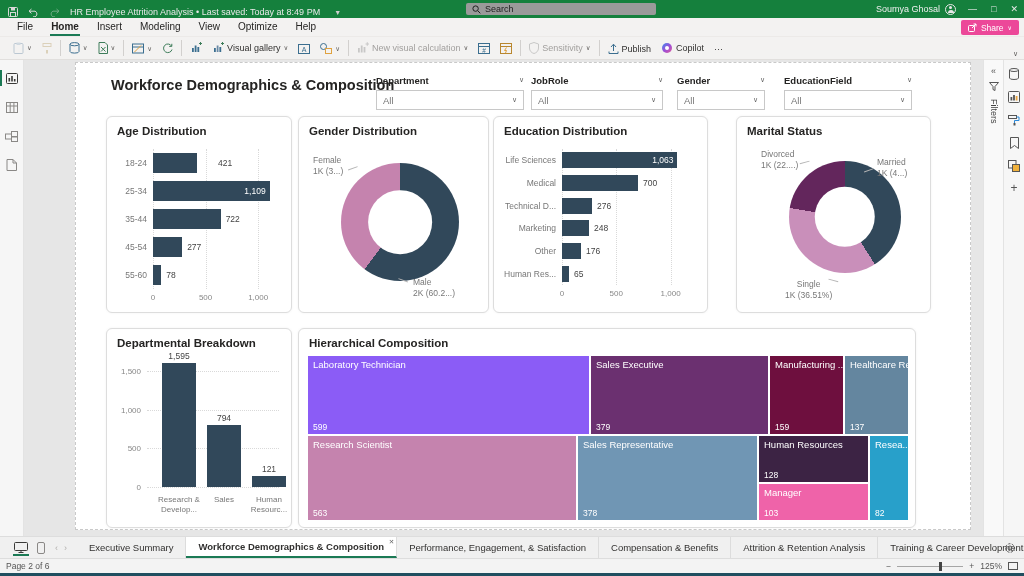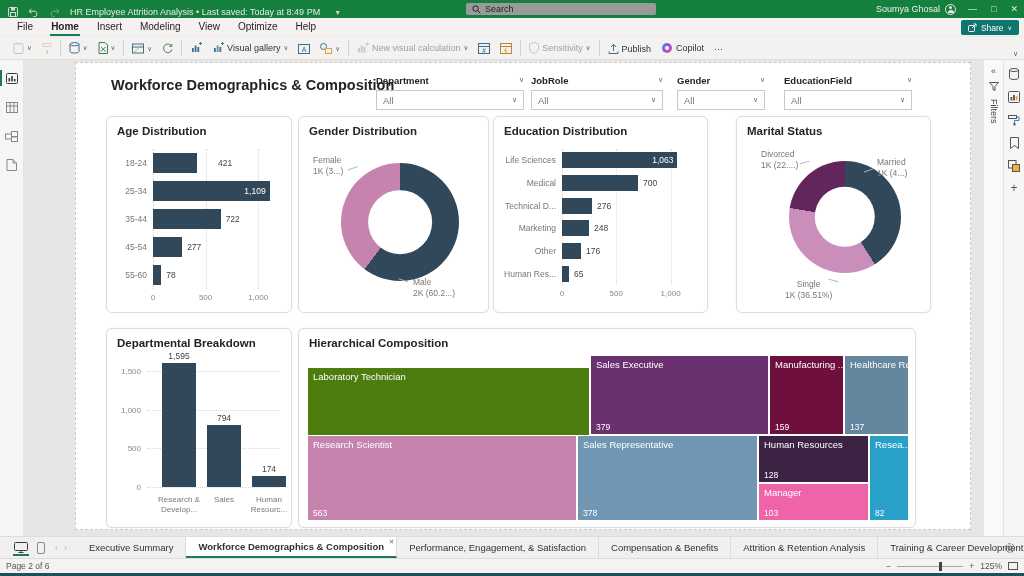--- a/index.html
+++ b/index.html
@@ -20,21 +20,21 @@
   .avatar::after { content:""; position:absolute; left:1.5px; top:5.5px; width:6px; height:3px; border-radius:3px 3px 0 0; background:#e8e8e8; }
   .win-btns { display:flex; gap:14px; font-size:9px; color:#e8e8e8; }
   .win-btns span { cursor:default; }
   .dim { opacity:.45; }
 
   
   .menubar { position:absolute; top:18px; left:0; right:0; height:19px; background:#f3f2f1; display:flex; align-items:center; padding-left:8px; gap:2px; border-bottom:1px solid #eceae8; }
   .menu-item { font-size:10px; color:#252423; padding:2px 9px 3px; position:relative; }
   .menu-item.active { font-weight:bold; }
   .menu-item.active::after { content:""; position:absolute; left:8px; right:8px; bottom:-1px; height:2px; background:#1b7a55; }
-  .share-btn { position:absolute; right:5px; top:2px; height:15px; background:#0f766e; color:#fff; font-size:8.5px; display:flex; align-items:center; gap:4px; padding:0 7px; border-radius:2px; }
+  .share-btn { position:absolute; right:5px; top:2px; height:15px; background:#ec4899; color:#fff; font-size:8.5px; display:flex; align-items:center; gap:4px; padding:0 7px; border-radius:2px; }
 
   
   .ribbon { position:absolute; top:37px; left:0; right:0; height:23px; background:#f3f2f1; border-bottom:1px solid #e1dfdd; display:flex; align-items:center; padding-left:8px; }
   .rb-item { display:flex; align-items:center; gap:3px; padding:2px 5px; font-size:9px; color:#323130; white-space:nowrap; }
   .rb-item.disabled { color:#a19f9d; }
   .rb-item.disabled svg { opacity:.4; }
   .rb-caret { font-size:6.5px; color:#605e5c; }
   .rb-div { width:1px; height:16px; background:#d2d0ce; margin:0 3px; }
   .rb-collapse { position:absolute; right:6px; bottom:1px; font-size:7px; color:#605e5c; }
 
@@ -529,26 +529,26 @@
               <div class="tick" style="left: 0px; top: 115.25px; width: 34px; text-align: right;">500</div>
               <div class="gridline-h" style="left: 40px; top: 158px; width: 132px;"></div>
               <div class="tick" style="left: 0px; top: 154px; width: 34px; text-align: right;">0</div>
               <div class="vbar" style="left: 55px; top: 34.3875px; width: 34px; height: 123.612px; background: rgb(49, 72, 90);"></div>
               <div class="vval" style="left: 47px; top: 22.3875px; width: 50px;">1,595</div>
               <div class="vcat" style="left: 48px; top: 166px; width: 48px;">Research &amp; Develop...</div>
               <div class="vbar" style="left: 100px; top: 96.465px; width: 34px; height: 61.535px; background: rgb(49, 72, 90);"></div>
               <div class="vval" style="left: 92px; top: 84.465px; width: 50px;">794</div>
               <div class="vcat" style="left: 93px; top: 166px; width: 48px;">Sales</div>
               <div class="vbar" style="left: 145px; top: 147.227px; width: 34px; height: 10.7725px; background: rgb(49, 72, 90);"></div>
-              <div class="vval" style="left: 137px; top: 135.227px; width: 50px;">174</div>
+              <div class="vval" style="left: 137px; top: 135.227px; width: 50px;">121</div>
               <div class="vcat" style="left: 138px; top: 166px; width: 48px;">Human Resourc...</div>
             </div>
             <div class="card" style="left: 222px; top: 265px; width: 618px; height: 200px;">
               <div class="card-title">Hierarchical Composition</div>
-              <div class="tile" style="left: 8px; top: 26px; width: 283px; height: 80px; background: #4d7c0f; margin-top: 12px;">
+              <div class="tile" style="left: 8px; top: 26px; width: 283px; height: 80px; background: #8b5cf6;">
                 <div class="tname">Laboratory Technician</div>
                 <div class="tval">599</div>
               </div>
               <div class="tile" style="left: 291px; top: 26px; width: 179px; height: 80px; background: rgb(107, 48, 112);">
                 <div class="tname">Sales Executive</div>
                 <div class="tval">379</div>
               </div>
               <div class="tile" style="left: 470px; top: 26px; width: 75px; height: 80px; background: rgb(110, 15, 62);">
                 <div class="tname">Manufacturing ...</div>
                 <div class="tval">159</div>

